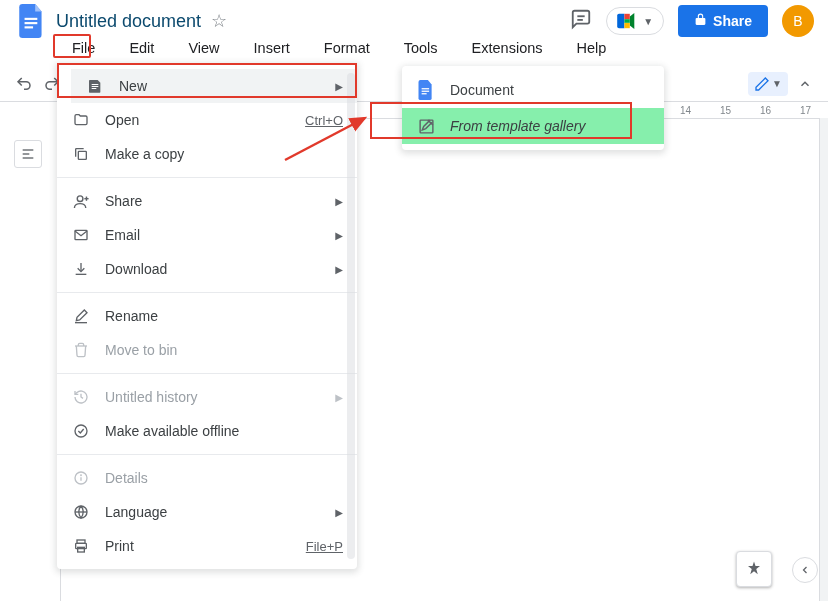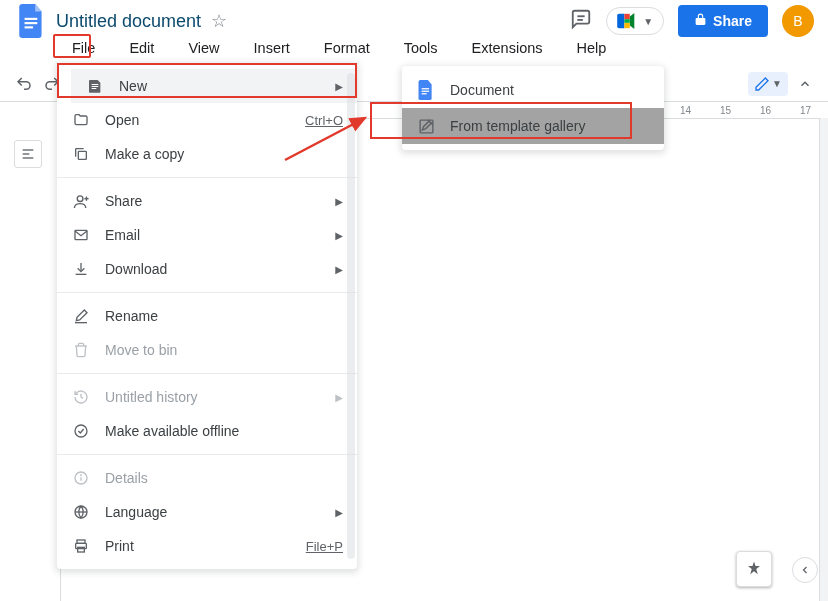--- a/index.html
+++ b/index.html
@@ -55,21 +55,21 @@
   .dd-item.disabled .icon { color:#bdc1c6;}
   .dd-item .shortcut { margin-left:auto; color:#5f6368; font-size:13px;text-decoration:underline;}
   .dd-item .sub-arrow { margin-left:auto; color:#5f6368; font-size:10px;}
   .dd-item.hovered { background:#f1f3f4;margin-left:14px;}
   .dd-sep { height:1px; background:#e8eaed; margin: 6px 0;}
   .new-highlight { position:absolute; border:2.5px solid #e1392b; left:57px; top:63px; width:300px; height:35px; z-index:25; pointer-events:none;}
 
   
   .submenu { position:absolute; left:370px; top:66px; width: 262px; background:#fff; box-shadow: 0 2px 6px 2px rgba(60,64,67,.15); border-radius: 4px; padding: 6px 0; z-index: 20; margin-left: 32px;}
   .sub-item { display:flex; align-items:center; height:36px; padding: 0 14px; gap: 14px; font-size:14px; color:#3c4043;}
-  .sub-item.hovered { background:#a3a3a3;}
+  .sub-item.hovered { background:#86efac;font-style:italic;}
   .sub-item .icon { width:20px; display:flex; align-items:center; justify-content:center;}
   .template-highlight { position:absolute; border:2.5px solid #e1392b; left:370px; top:102px; width:262px; height:37px; z-index:25; pointer-events:none;}
 
   
   .red-arrow { position:absolute; z-index:26; pointer-events:none; }
 
   
   .explore-btn { position:absolute; right:56px; bottom:14px; width:36px; height:36px; background:#fff; box-shadow: 0 1px 3px rgba(0,0,0,.3); border:1px solid #dadce0; border-radius:4px; display:flex; align-items:center; justify-content:center;}
   .side-chevron { position:absolute; right:10px; bottom:18px; width:26px; height:26px; background:#fff; border:1px solid #dadce0; border-radius:50%; display:flex; align-items:center; justify-content:center; color:#5f6368;}
 

